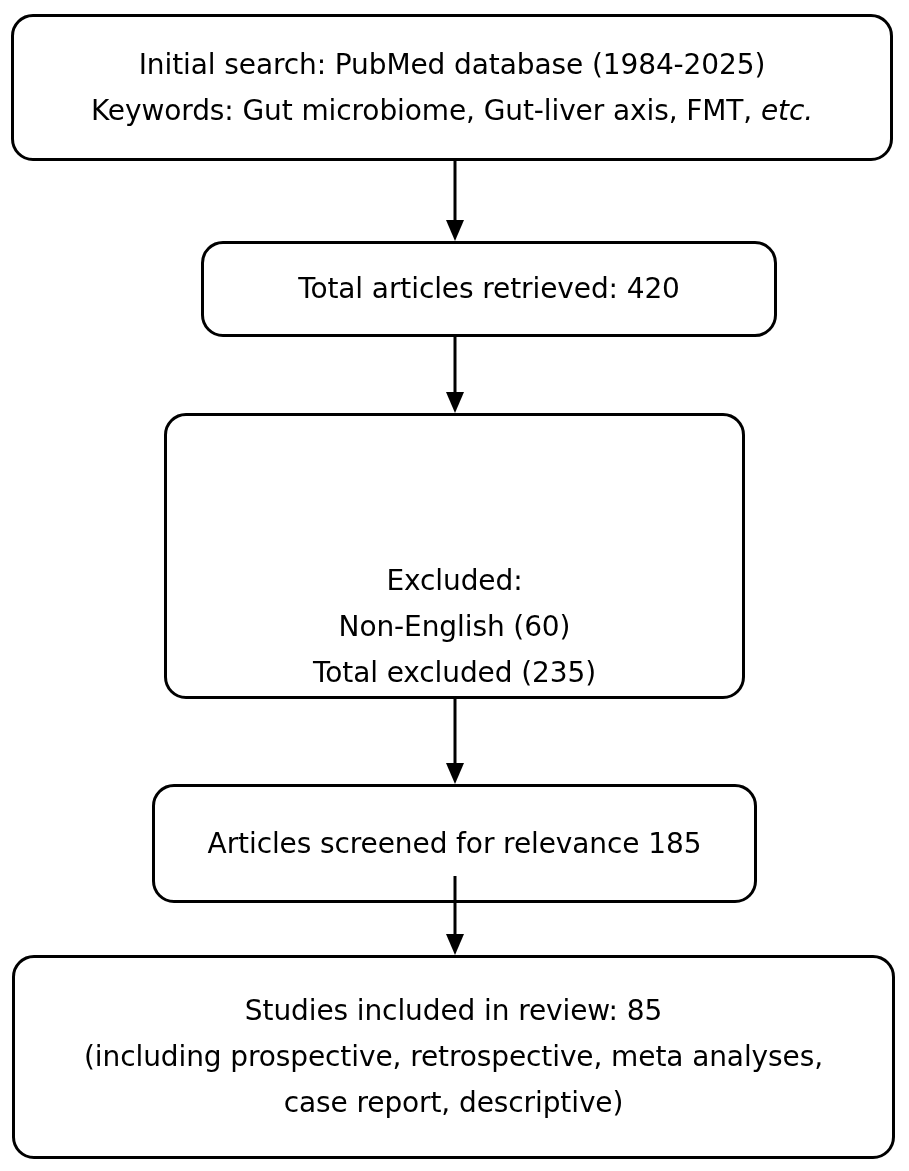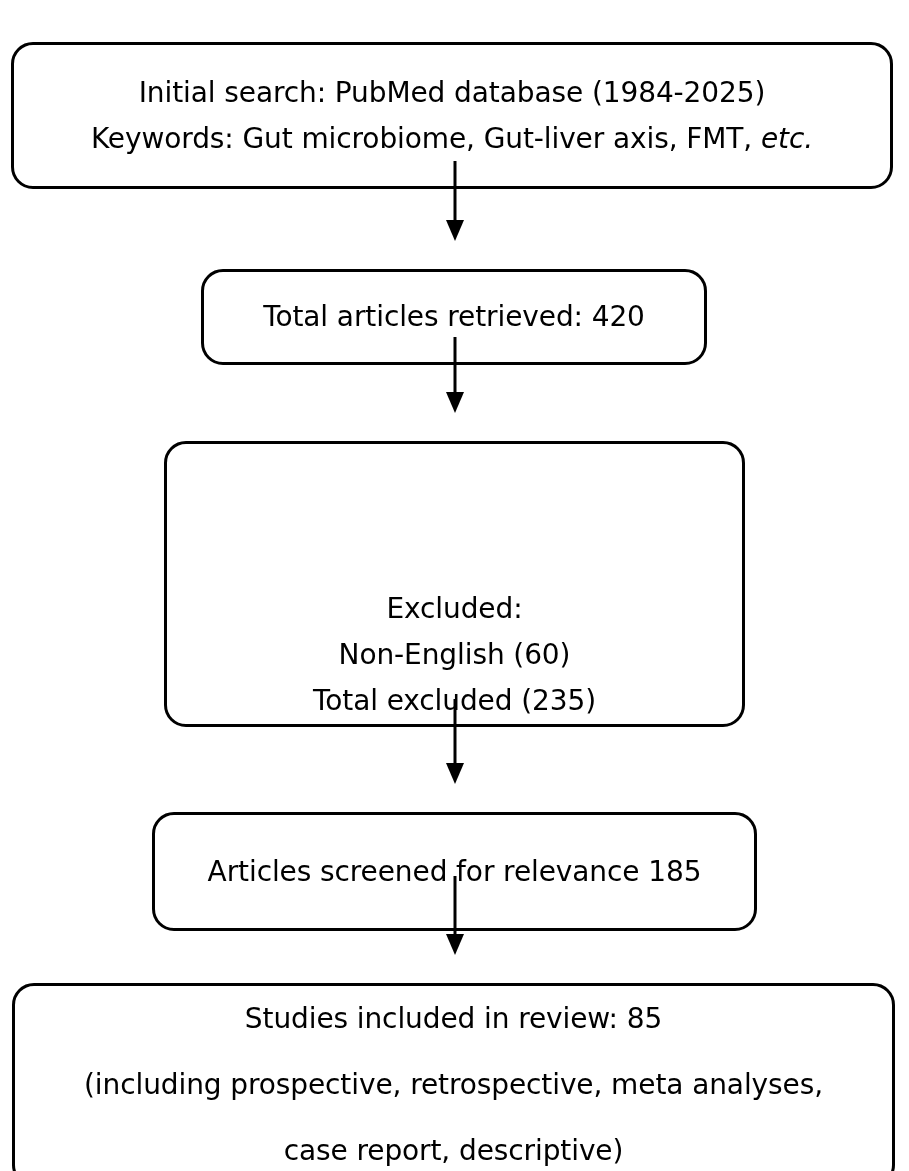--- a/index.html
+++ b/index.html
@@ -20,38 +20,37 @@
     box-sizing: border-box;
     border: 3px solid #000000;
     border-radius: 22px;
     background: #ffffff;
     display: flex;
     flex-direction: column;
     align-items: center;
     justify-content: center;
     text-align: center;
     color: #000000;
-    margin-top: 28px;
   }
   .node .line {
     display: block;
     white-space: nowrap;
     font-size: 28px;
     line-height: 46px;
     letter-spacing: -0.1px;
   }
   .node .line em {
     font-style: italic;
   }
   
   #node-initial-search { left: 11px;  top: 14px;   width: 882px; height: 147px; }
-  #node-total-retrieved { left: 201px; top: 241px;  width: 506px; height: 96px; text-align: right;  }
+  #node-total-retrieved { left: 201px; top: 241px;  width: 576px; height: 96px; text-align: right;  }
   #node-excluded       { left: 164px; top: 413px;  width: 581px; height: 286px; justify-content: flex-end; }
   #node-screened       { left: 152px; top: 784px;  width: 605px; height: 119px;  }
-  #node-included       { left: 12px;  top: 955px;  width: 883px; height: 204px; gap: 20px; }
+  #node-included       { left: 12px;  top: 955px;  width: 883px; height: 204px; }
 
   
   .connector {
     position: absolute;
     left: 0;
     top: 0;
     overflow: visible;
   }
   .connector line {
     stroke: #000000;

